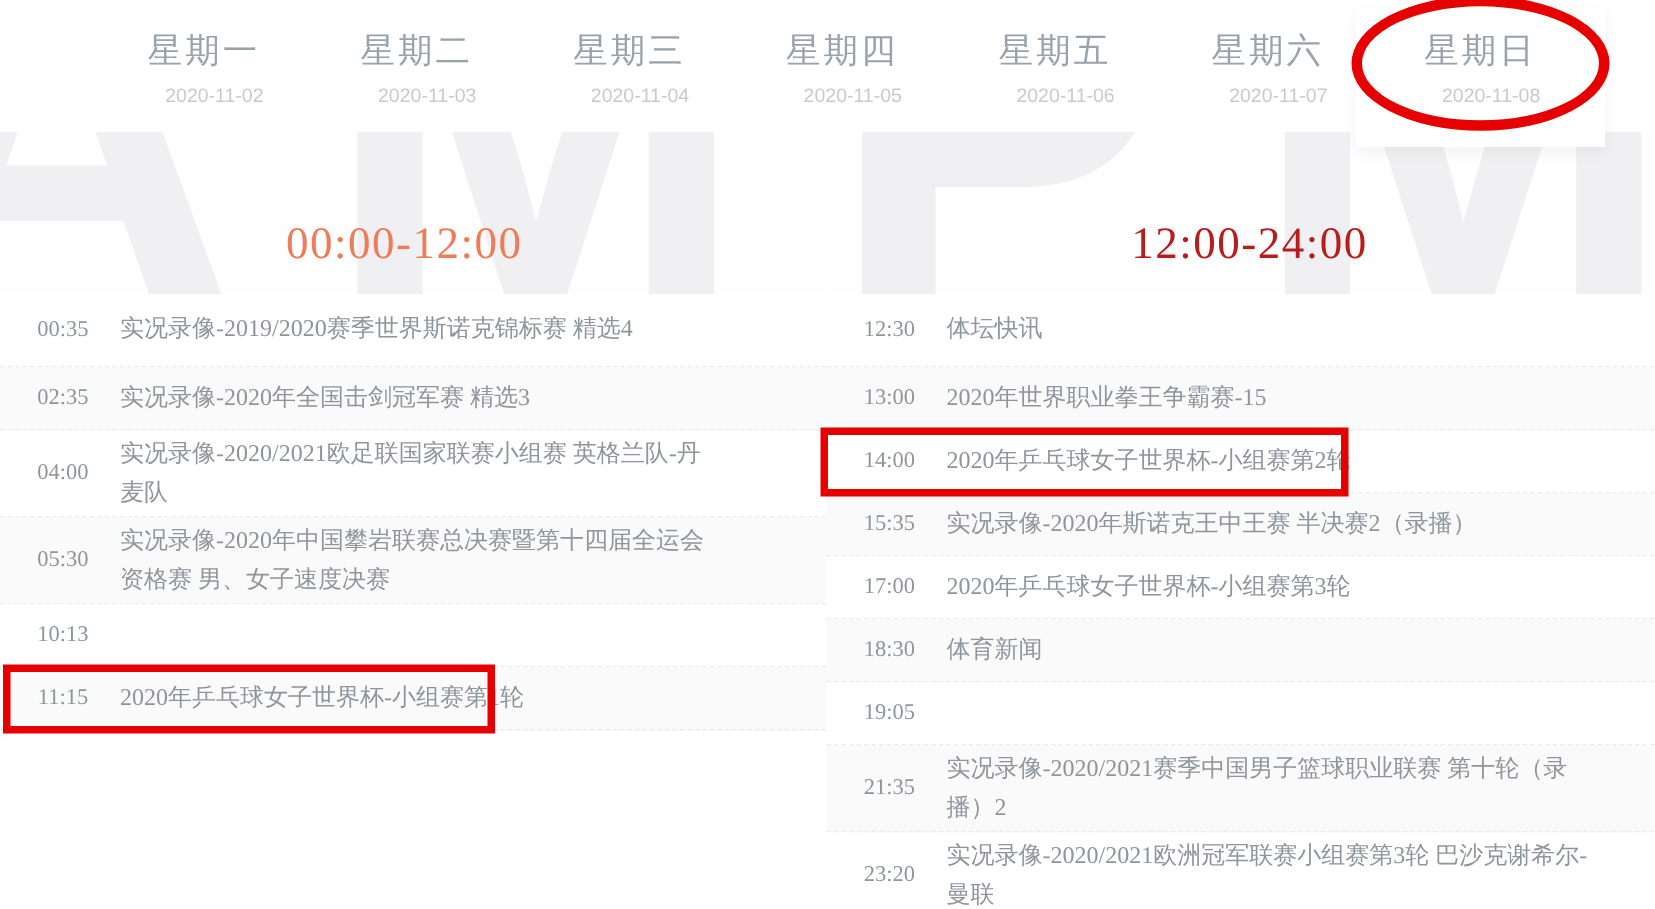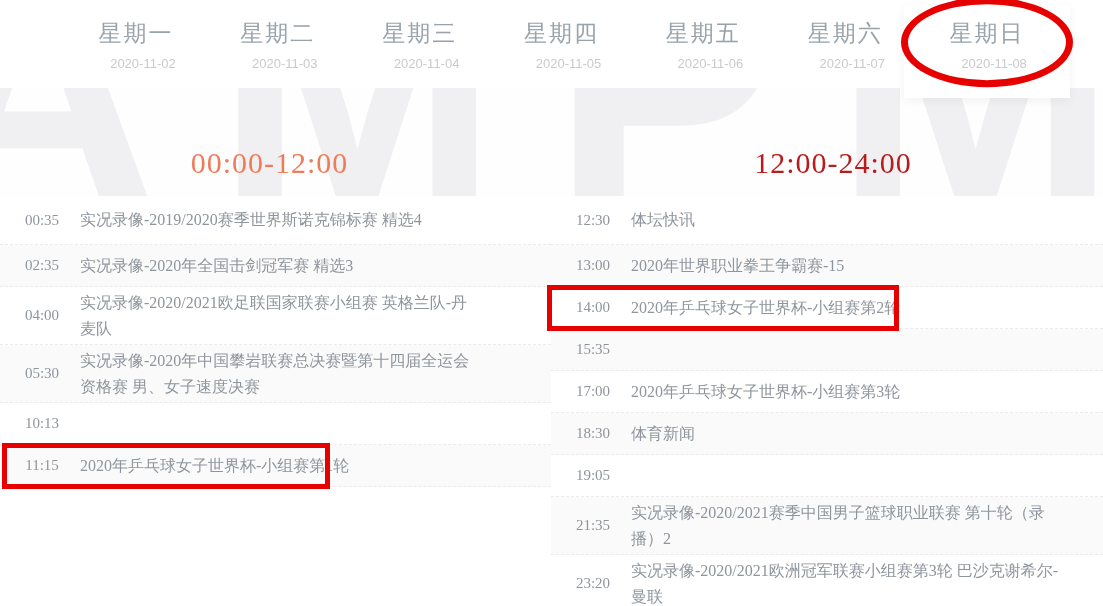--- a/index.html
+++ b/index.html
@@ -157,20 +157,21 @@
           <span class="time">13:00</span>
           <span class="title">2020年世界职业拳王争霸赛-15</span>
         </div>
         <div class="row">
           <span class="time">14:00</span>
           <span class="title">2020年乒乓球女子世界杯-小组赛第2轮</span>
           <div class="red-box box-pm"></div>
         </div>
         <div class="row alt">
           <span class="time">15:35</span>
+          <span class="title">实况录像-2020年斯诺克王中王赛 半决赛2（录播）</span>
         </div>
         <div class="row">
           <span class="time">17:00</span>
           <span class="title">2020年乒乓球女子世界杯-小组赛第3轮</span>
         </div>
         <div class="row alt">
           <span class="time">18:30</span>
           <span class="title">体育新闻</span>
         </div>
         <div class="row">

